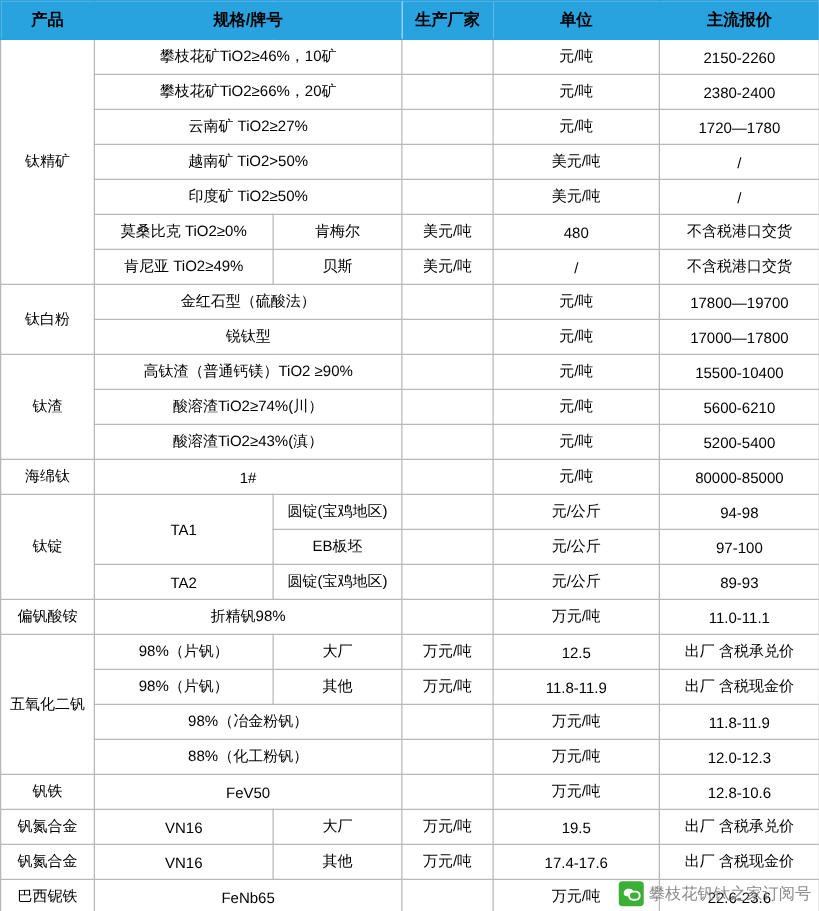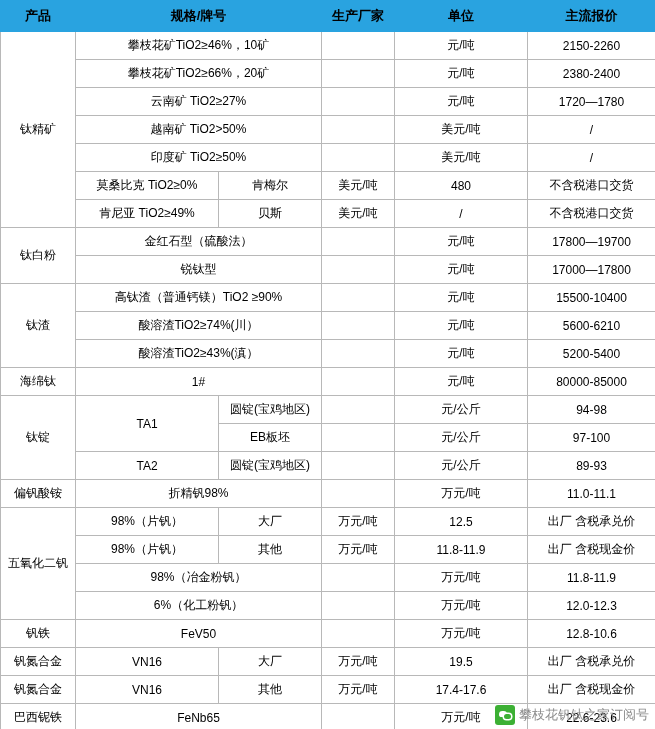--- a/index.html
+++ b/index.html
@@ -256,21 +256,21 @@
         <td>出厂 含税现金价</td>
       </tr>
       <tr>
         <td colspan="2" class="left">98%（冶金粉钒）</td>
         <td></td>
         <td>万元/吨</td>
         <td>11.8-11.9</td>
         <td>出厂 含税现金价</td>
       </tr>
       <tr>
-        <td colspan="2" class="left">6%（化工粉钒）</td>
+        <td colspan="2" class="left">88%（化工粉钒）</td>
         <td></td>
         <td>万元/吨</td>
         <td>12.0-12.3</td>
         <td>出厂 含税现金价</td>
       </tr>
       <tr>
         <td class="cat">钒铁</td>
         <td colspan="2" class="left">FeV50</td>
         <td></td>
         <td>万元/吨</td>

